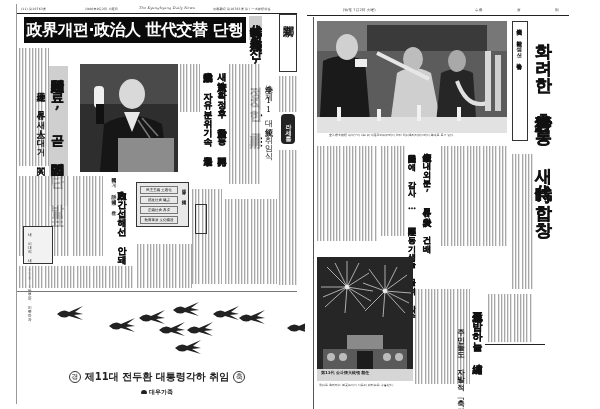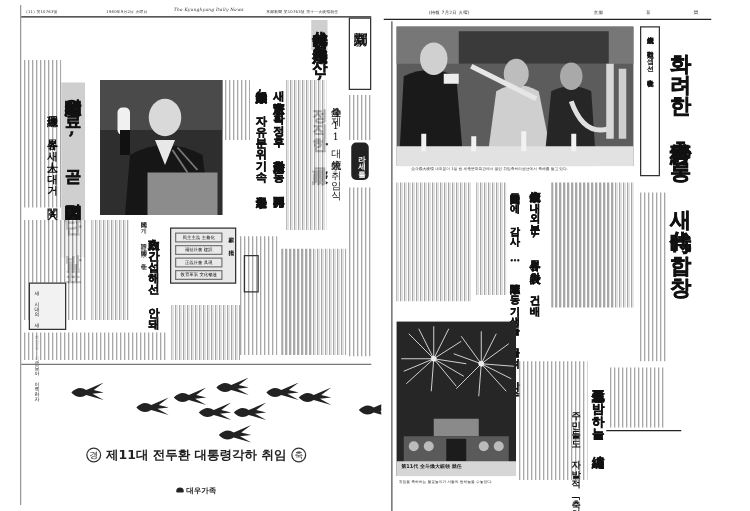--- a/index.html
+++ b/index.html
@@ -14,38 +14,41 @@
   .masthead { position: absolute; left: 262px; top: 10px; width: 18px; height: 58px; border: 1px solid #333; font-size: 12px; font-family: "DejaVu Serif", serif; display: flex; justify-content: center; padding-top: 2px; }
   .box-label { position: absolute; border: 1px solid #222; font-size: 6.5px; font-weight: bold; display: flex; align-items: center; justify-content: center; writing-mode: vertical-rl; text-orientation: upright; background: #fff; }
   .dark-pill { background: #222; color: #fff; border-radius: 4px; }
   .body-text { position: absolute; background: repeating-linear-gradient(to right, #8a8a8a 0 1px, #d8d8d8 1px 2px, #fff 2px 3.2px); opacity: 0.75; }
   .photo { position: absolute; overflow: hidden; }
   .caption { position: absolute; font-size: 3px; color: #333; line-height: 1.2; }
   .gray-box { position: absolute; background: #cfcfcf; }
   .small-vert { writing-mode: vertical-rl; text-orientation: upright; position: absolute; font-size: 6px; line-height: 1.05; white-space: nowrap; }
   .ad-area { position: absolute; left: 0; top: 287px; width: 280px; height: 113px; border-top: 1px solid #777; }
   .bird { position: absolute; width: 26px; height: 16px; }
-  .ad-tagline { position: absolute; left: 0; width: 280px; top: 65px; text-align: center; font-size: 10px; font-weight: bold; white-space: nowrap; color: #222; }
+  .ad-tagline { position: absolute; left: 0; width: 280px; top: 78px; text-align: center; font-size: 10px; font-weight: bold; white-space: nowrap; color: #222; }
   .circ { display: inline-block; width: 12px; height: 12px; border: 1px solid #333; border-radius: 50%; font-size: 7px; line-height: 11px; text-align: center; vertical-align: middle; font-weight: normal; margin: 0 4px; }
   .ad-logo { position: absolute; left: 0; width: 280px; top: 96px; text-align: center; font-size: 6px; font-weight: bold; color: #222; }
   .ad-logo .dot { display: inline-block; width: 6px; height: 4px; background: #222; border-radius: 3px 3px 1px 1px; vertical-align: middle; margin-right: 2px; }
   .tall-headline { position: absolute; writing-mode: vertical-rl; text-orientation: upright; font-weight: bold; font-family: "DejaVu Serif", serif; line-height: 1; white-space: nowrap; color: #111; -webkit-text-stroke: 0.4px #111; }
   .outline-box { position: absolute; border: 1px solid #333; }
 </style>
 </head>
 <body>
 
 <div class="page" id="left-page">
 
   <div class="meta-line" style="left:4px; top:3px;">(11) 第10763號</div>
   <div class="meta-line" style="left:68px; top:3px;">1980年9月2日 火曜日</div>
   <div class="meta-line" style="left:122px; top:2px; font-style:italic; font-family:'DejaVu Serif',serif; font-size:3.5px;">The Kyunghyang Daily News</div>
   <div class="meta-line" style="left:196px; top:3px;">京鄕新聞 第10763號 第十一大統領就任</div>
   <div class="rule" style="left:0; top:9px; width:280px; height:1px;"></div>
 
+  <div class="lead-banner">
+    <span>政界개편·政治人 世代交替 단행</span>
+  </div>
 
   <div class="gray-box" style="left:232px; top:12px; width:13px; height:24px;"></div>
   <div class="tall-headline" style="left:233px; top:13px; font-size:12px; letter-spacing:-0.5px;">舊時代 殘滓청산, 정직한 政府로</div>
   <div class="vert" style="left:247px; top:75px; font-size:8px; font-family:'DejaVu Serif',serif; font-weight:normal;">全斗煥 제11대大統領 취임식</div>
 
   <div class="masthead">
     <span class="vert" style="position:static; font-size:11px; font-weight:normal;">京鄕新聞</span>
   </div>
   <div class="body-text" style="left:262px; top:72px; width:18px; height:36px;"></div>
   <div class="box-label dark-pill" style="left:264px; top:110px; width:14px; height:30px; border:none; font-size:6px;">

